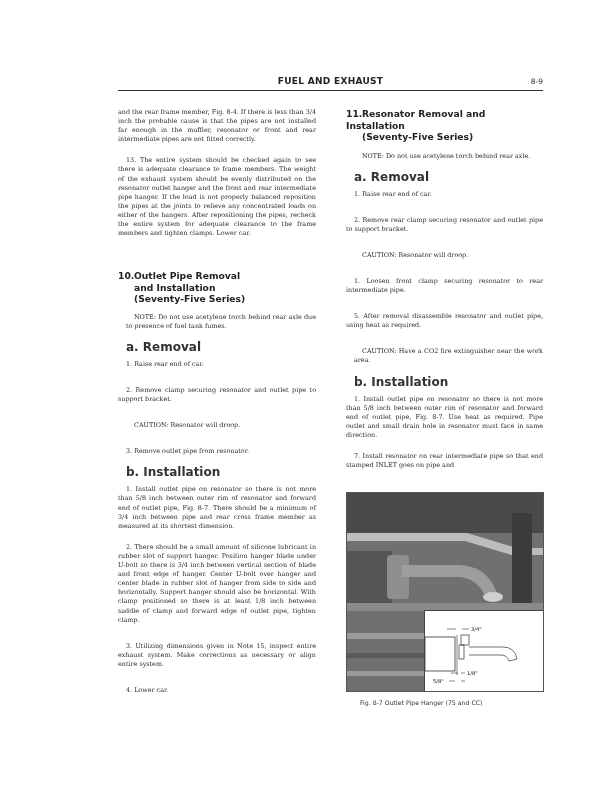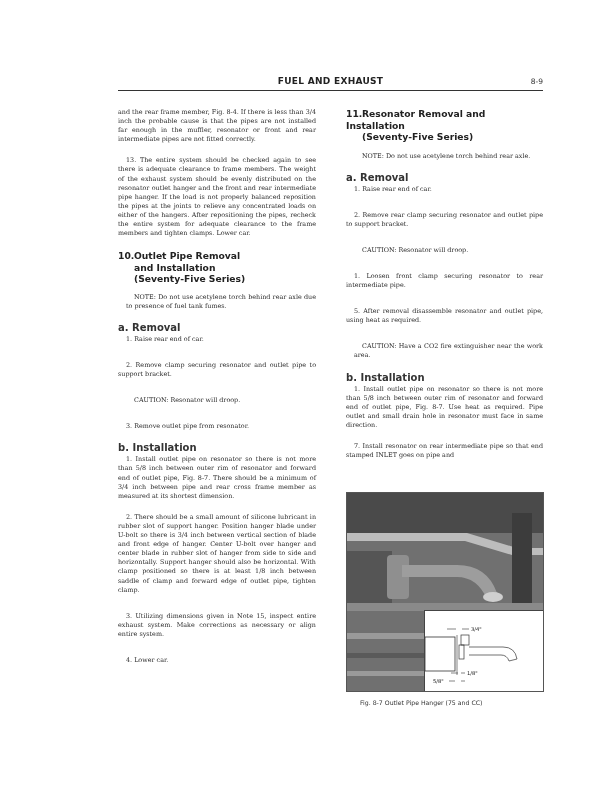--- a/index.html
+++ b/index.html
@@ -26,22 +26,22 @@
   .indent { text-indent: 8px; }
   .gap { margin-top: 17px; }
   .note { padding-left: 8px; text-indent: 8px; }
   h2 {
     margin: 0; font-family: "DejaVu Sans", "Liberation Sans", sans-serif; font-weight: bold;
     font-size: 9.2px; line-height: 11.5px; color: #222;
   }
   h2 .num { display: inline-block; width: 16px; }
   h2 .rest { display: block; padding-left: 16px; }
   h3 {
-    margin: 0; font-family: "DejaVu Sans", "Liberation Sans", sans-serif; font-weight: bold;
-    font-size: 10px; line-height: 9px; color: #333;
+    margin: 8px; font-family: "DejaVu Sans", "Liberation Sans", sans-serif; font-weight: bold;
+    font-size: 12px; line-height: 9px; color: #333;
   }
   .figure {
     position: absolute; left: 346px; top: 492px; width: 196px; height: 198px;
     border: 1px solid #555; background: #6d6d6d; overflow: hidden;
   }
   .inset {
     position: absolute; left: 77px; top: 117px; width: 118px; height: 80px;
     background: #fff; border-left: 1px solid #444; border-top: 1px solid #444;
   }
   .dim {
@@ -57,21 +57,21 @@
 
 <div class="header">
   <div class="title">FUEL AND EXHAUST</div>
   <div class="pagenum">8-9</div>
 </div>
 
 <div class="col col-left">
   <p>and the rear frame member, Fig. 8-4. If there is less than 3/4 inch the probable cause is that the pipes are not installed far enough in the muffler, resonator or front and rear intermediate pipes are not fitted correctly.</p>
   <p class="indent" style="margin-top:12px">13. The entire system should be checked again to see there is adequate clearance to frame members. The weight of the exhaust system should be evenly distributed on the resonator outlet hanger and the front and rear intermediate pipe hanger. If the load is not properly balanced reposition the pipes at the joints to relieve any concentrated loads on either of the hangers. After repositioning the pipes, recheck the entire system for adequate clearance to the frame members and tighten clamps. Lower car.</p>
 
-  <h2 style="margin-top:12px">
+  <h2 style="margin-top:32px">
     <span class="num">10.</span><span>Outlet Pipe Removal</span>
     <span class="rest">and Installation</span>
     <span class="rest">(Seventy-Five Series)</span>
   </h2>
   <p class="note" style="margin-top:8px">NOTE: Do not use acetylene torch behind rear axle due to presence of fuel tank fumes.</p>
 
   <h3 style="margin-top:12px">a. Removal</h3>
   <p class="indent" style="margin-top:3px">1. Raise rear end of car.</p>
   <p class="indent gap">2. Remove clamp securing resonator and outlet pipe to support bracket.</p>
   <p class="note gap">CAUTION: Resonator will droop.</p>

